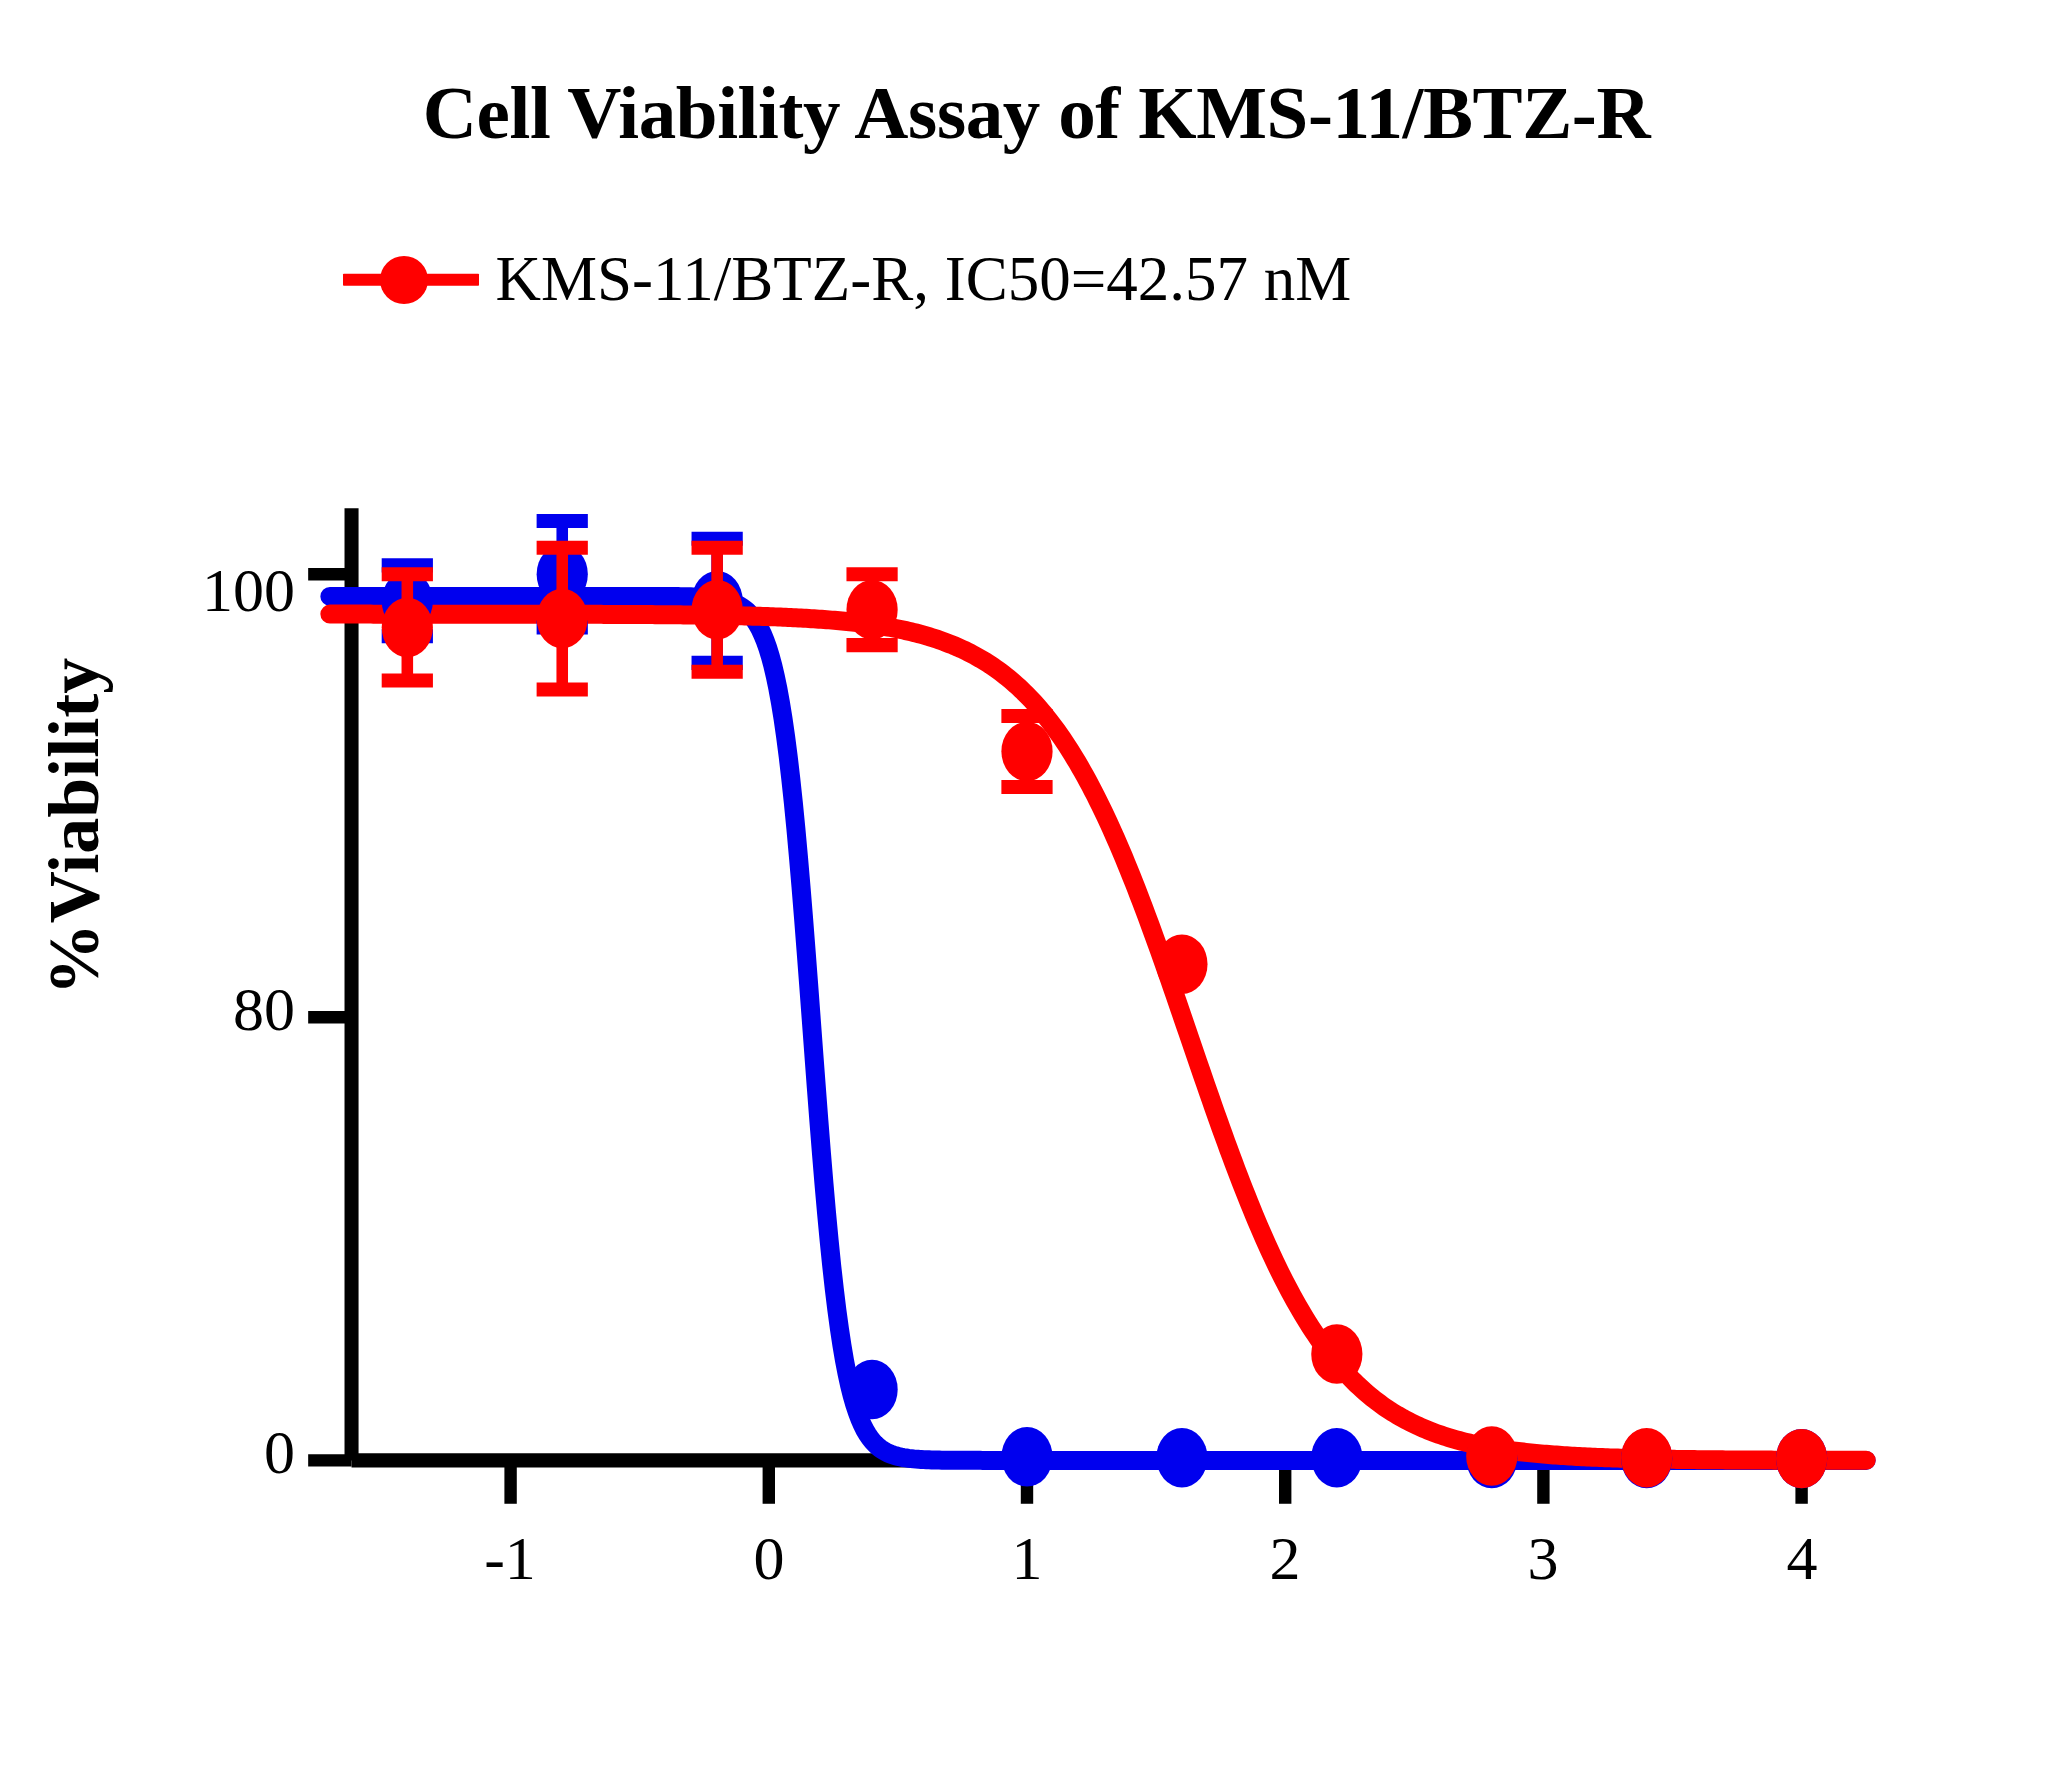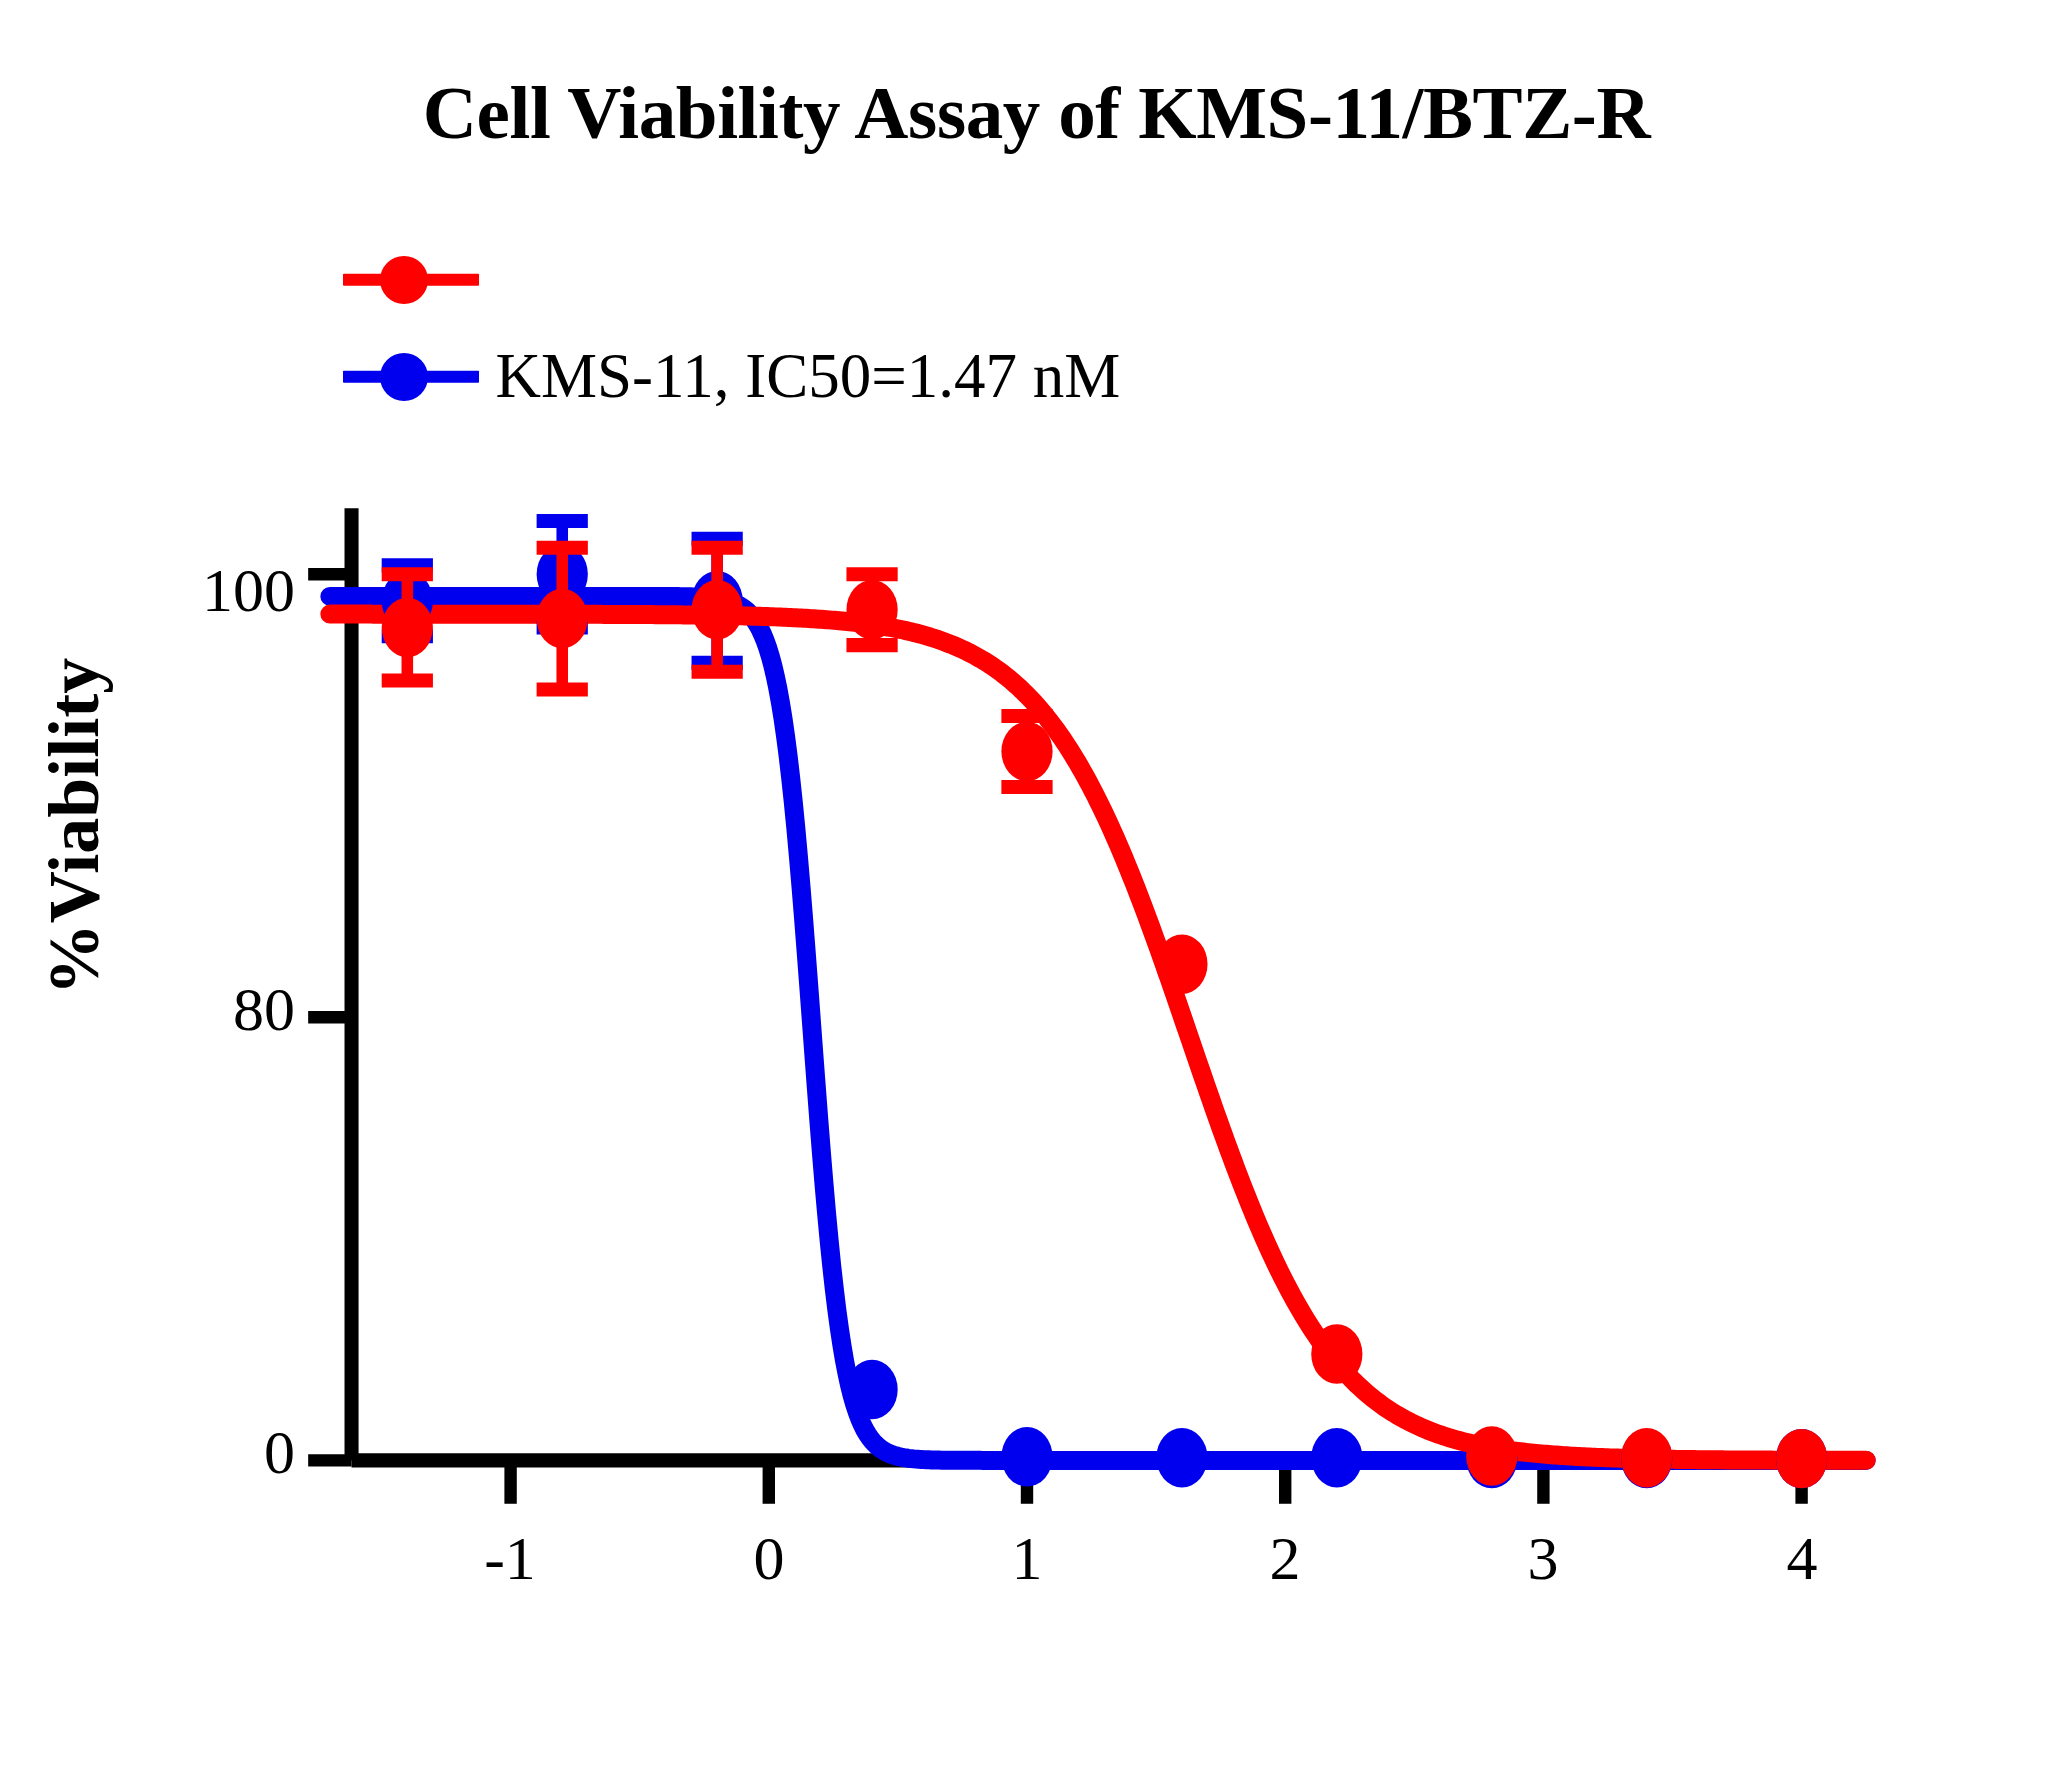--- a/index.html
+++ b/index.html
@@ -44,27 +44,21 @@
 <div id="root">
 
   <div class="chart-title">Cell Viability Assay of KMS-11/BTZ-R</div>
 
   <div class="legend">
     <div class="legend-row">
       <span class="legend-marker">
         <span class="lmline" id="lm-line-0" style="background: rgb(255, 0, 0);"></span>
         <span class="lmdot" id="lm-dot-0" style="background: rgb(255, 0, 0);"></span>
       </span>
-    </div>
-    <div class="legend-row">
-      <span class="legend-marker">
-        <span class="lmline" id="lm-line-1" style="background: rgb(0, 0, 238);"></span>
-        <span class="lmdot" id="lm-dot-1" style="background: rgb(0, 0, 238);"></span>
-      </span>
-      <span class="legend-label">KMS-11, IC50=1.47 nM</span>
+      <span class="legend-label">KMS-11/BTZ-R, IC50=42.57 nM</span>
     </div>
   </div>
 
   <div class="plot-area">
     <svg id="plot-svg" width="2073" height="1788" viewBox="0 0 5016 4328" style="position:absolute;left:0;top:0;">
         <g>
           <line x1="850" y1="1230" x2="850" y2="3535" stroke="#000" stroke-width="34"></line>
           <line x1="850" y1="3535" x2="4460" y2="3535" stroke="#000" stroke-width="34"></line>
         </g>
         <g>

